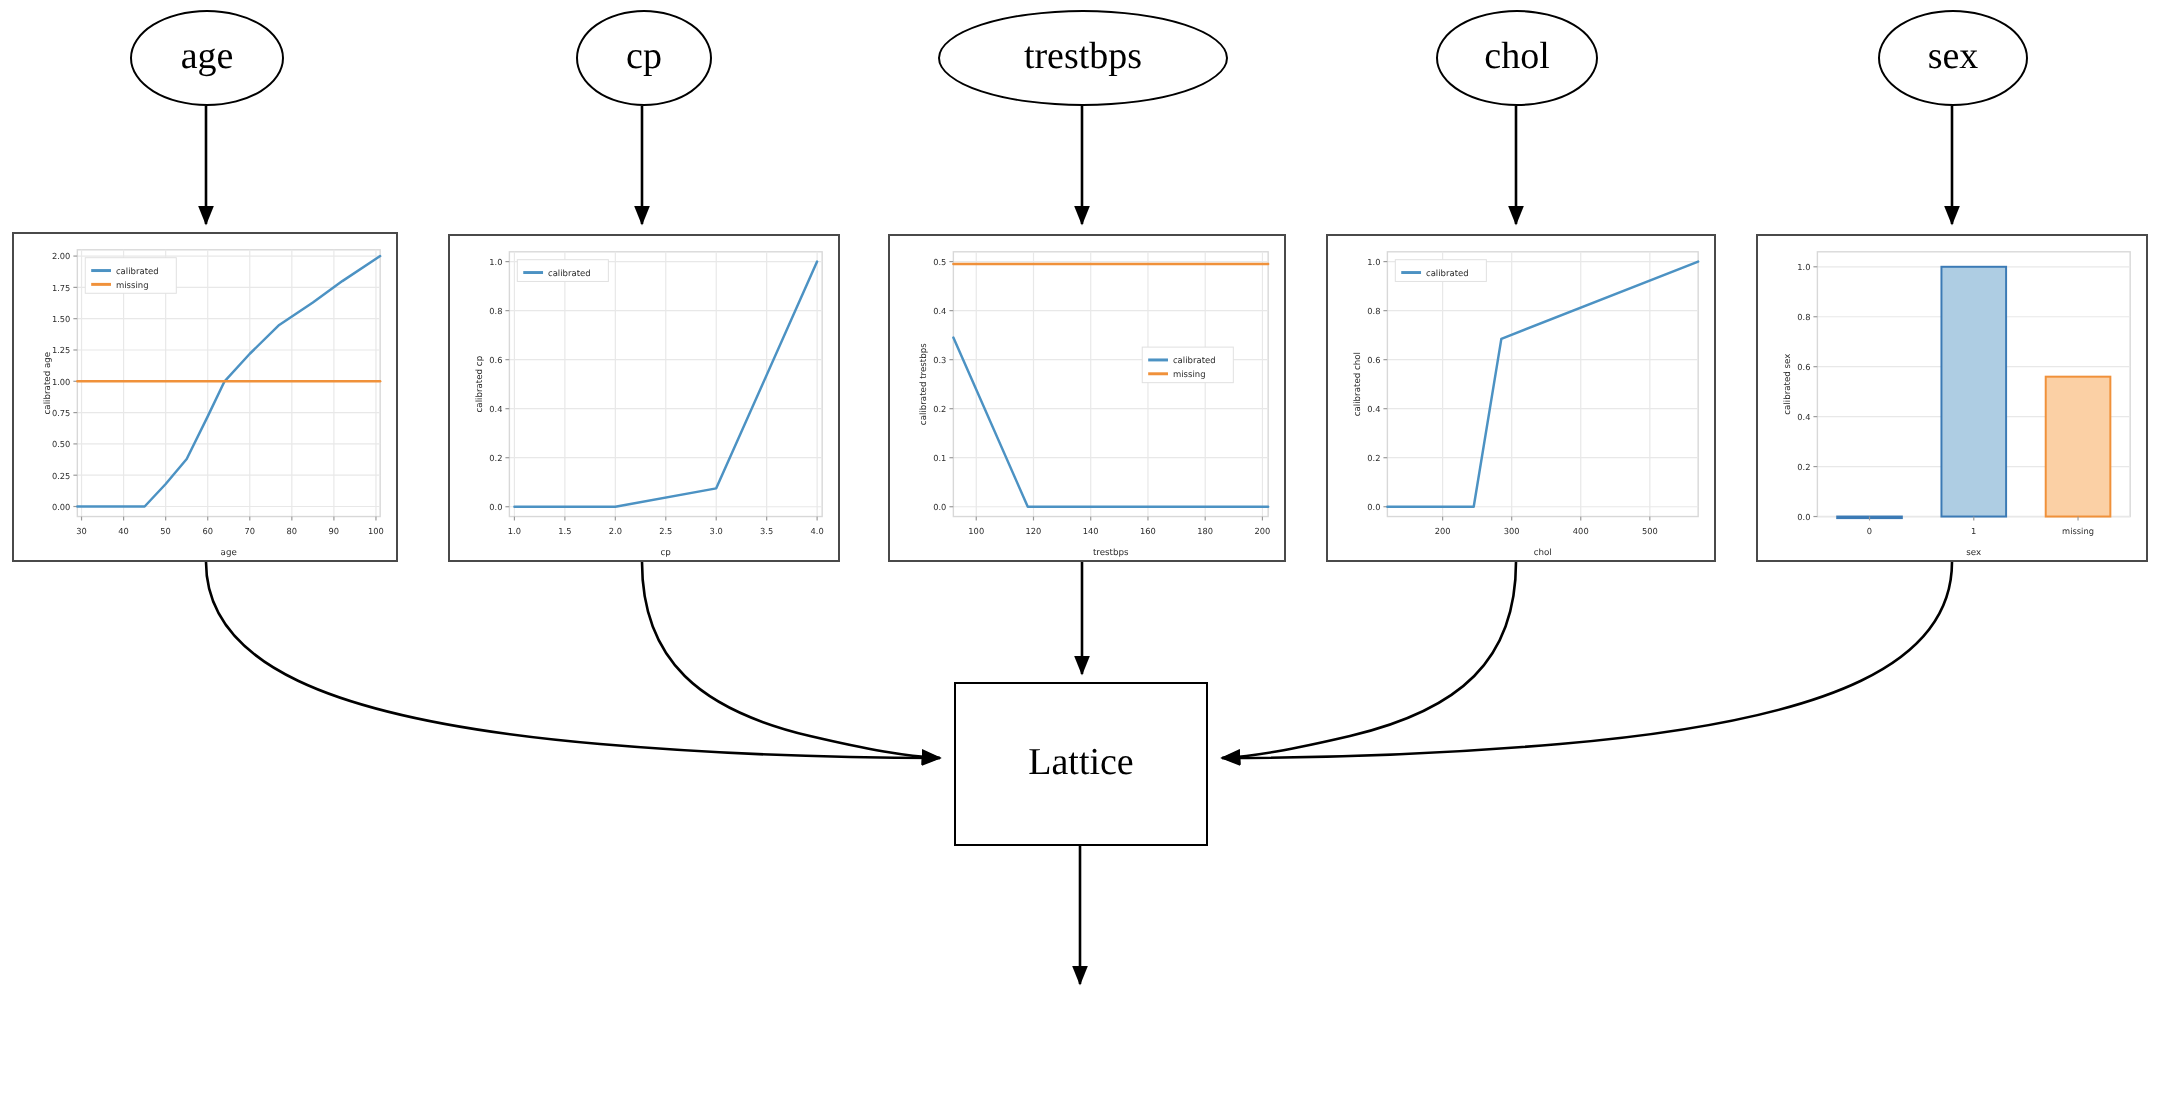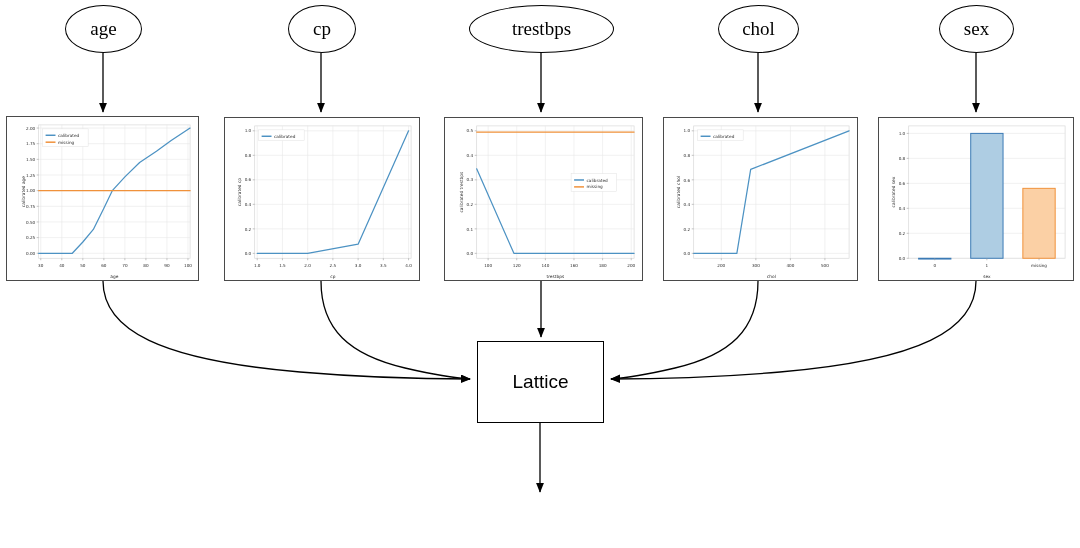--- a/index.html
+++ b/index.html
@@ -6,21 +6,21 @@
   body{width:1080px;height:548px;position:relative;overflow:hidden;
        font-family:"Liberation Serif", serif;}
   .stage{position:absolute;left:0;top:0;width:1080px;height:548px;}
   svg.edges{position:absolute;left:0;top:0;width:1080px;height:548px;pointer-events:none;}
 
   .node-ellipse{position:absolute;display:flex;align-items:center;justify-content:center;
     border:1.2px solid #000;border-radius:50%;background:#fff;
     font-family:"Liberation Serif", serif;font-size:19px;color:#000;box-sizing:border-box;}
   .node-box{position:absolute;display:flex;align-items:center;justify-content:center;
     border:1.2px solid #000;background:#fff;
-    font-family:Liberation Sans, sans-serif;font-size:19px;color:#000;box-sizing:border-box;}
+    font-family:Liberation Serif, serif;font-size:19px;color:#000;box-sizing:border-box;}
 
   .panel{position:absolute;border:1.6px solid #4a4a4a;background:#fff;box-sizing:border-box;}
   .plot{position:absolute;left:0;top:0;width:100%;height:100%;}
 
   
   .mpl text{font-family:"DejaVu Sans","Liberation Sans",sans-serif;fill:#2b2b2b;}
 </style>
 </head>
 <body>
 

